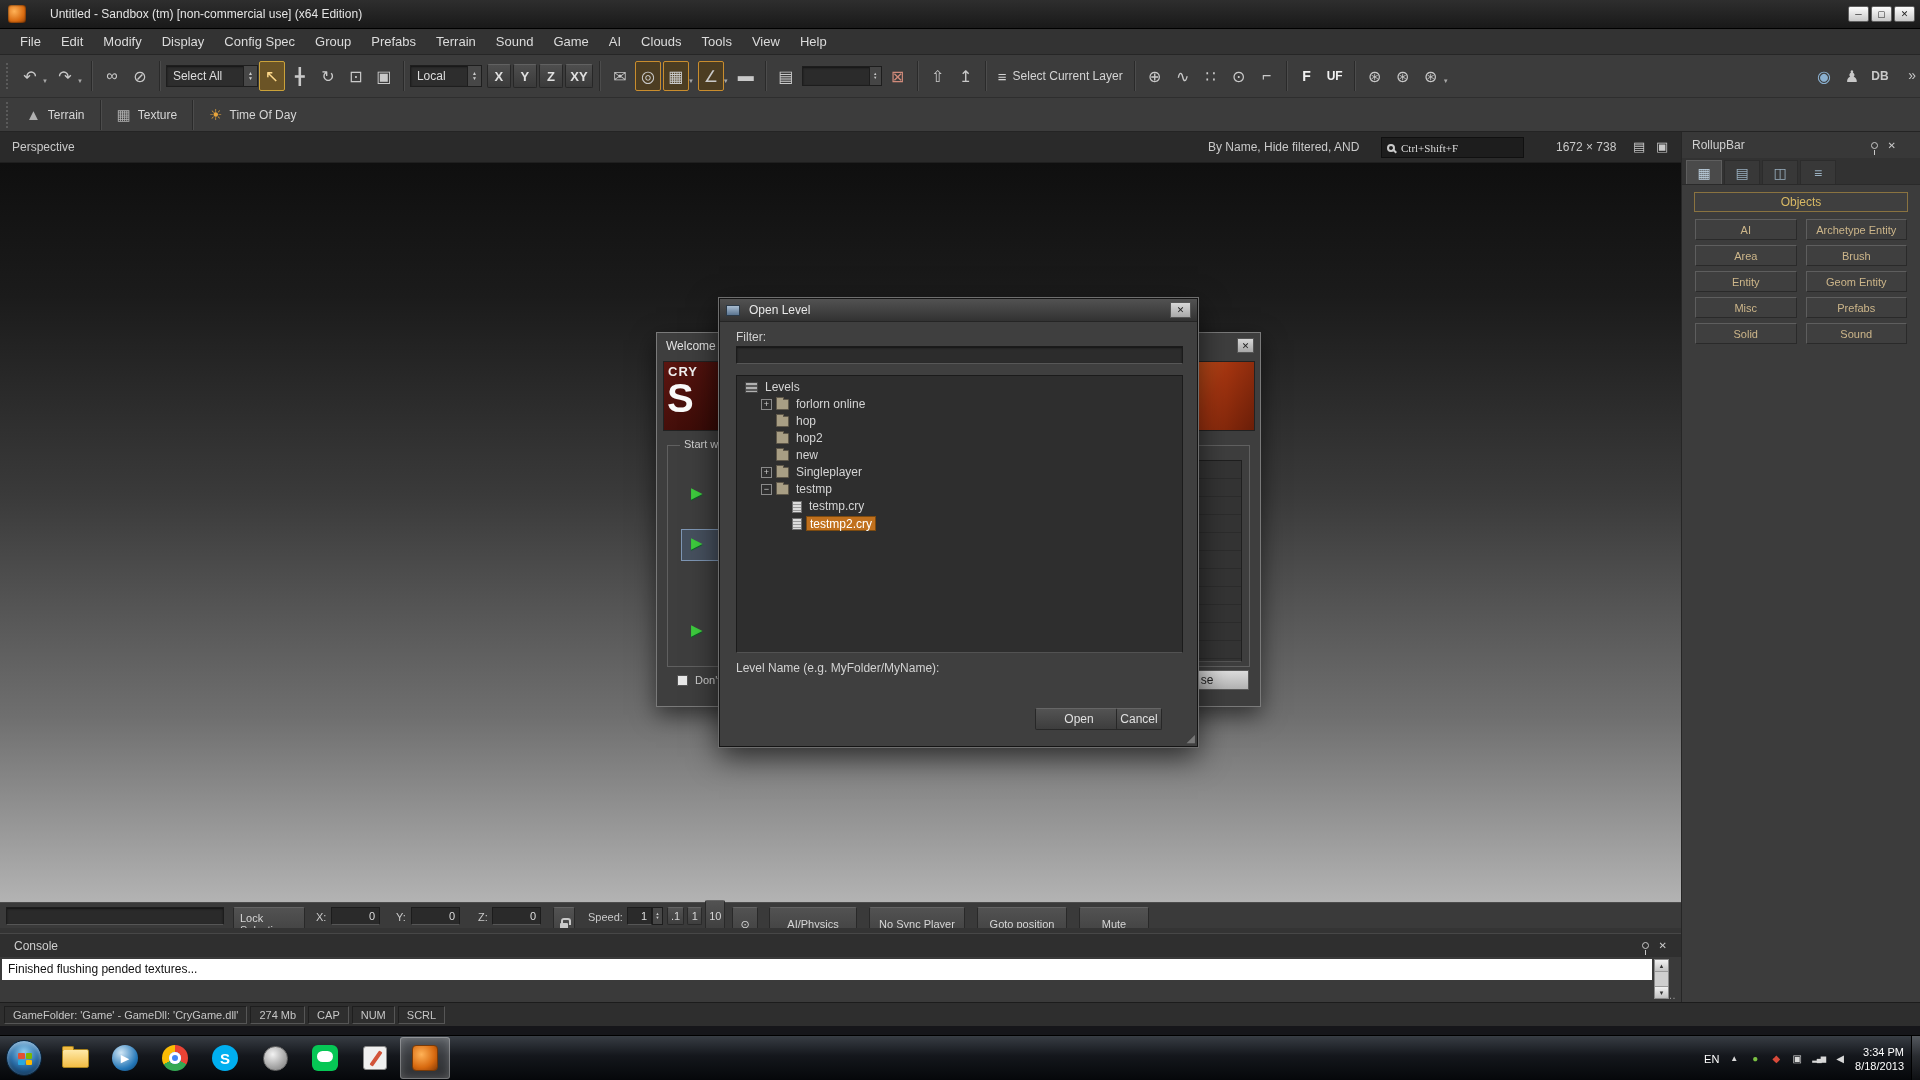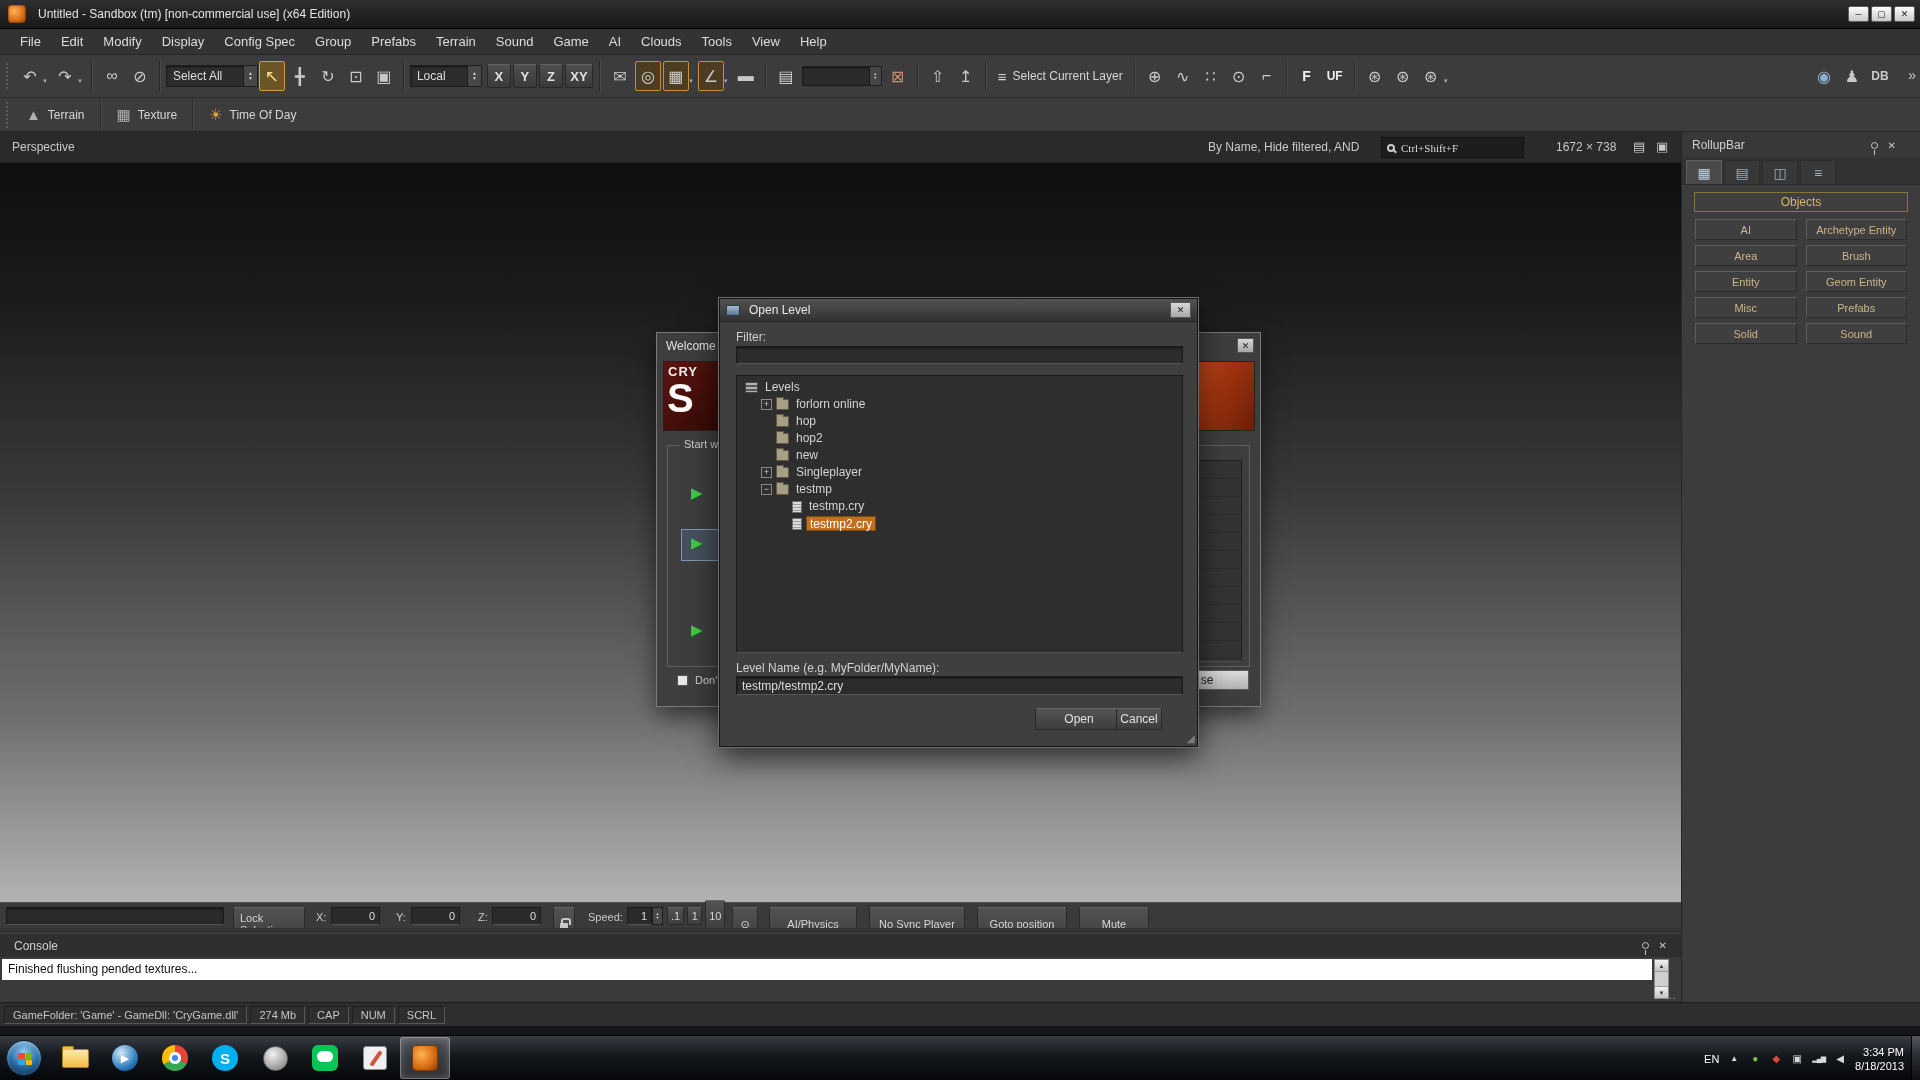--- a/index.html
+++ b/index.html
@@ -7,21 +7,21 @@
   #screen{position:relative;width:1920px;height:1080px;overflow:hidden;
     font-family:"Liberation Sans",sans-serif;background:#3c3c3c;color:#ddd}
 
   
   .titlebar{position:absolute;left:0;top:0;width:1920px;height:29px;
     background:linear-gradient(#2e2e2e,#191919);border-bottom:1px solid #000;
     display:flex;align-items:center}
   .app-icon{width:18px;height:18px;margin-left:8px;border-radius:3px;flex:none;
     background:radial-gradient(circle at 35% 35%,#ffb257,#d86a10 60%,#8a3c06);
     box-shadow:inset 0 0 2px #000}
-  .title-text{color:#e4e4e4;font-size:12px;margin-left:12px;white-space:nowrap}
+  .title-text{color:#e4e4e4;font-size:12px;margin-left:24px;white-space:nowrap}
   .win-buttons{position:absolute;right:5px;top:6px;display:flex;gap:2px}
   .win-btn{width:21px;height:16px;background:linear-gradient(#fdfdfd,#c9c9c9);
     border:1px solid #5f5f5f;border-radius:2px;color:#222;font-size:9px;
     display:flex;align-items:center;justify-content:center}
 
   
   .menubar{position:absolute;left:0;top:29px;width:1920px;height:26px;background:#333;
     border-bottom:1px solid #262626;display:flex;align-items:center;padding-left:10px}
   .menu-item{color:#dcdcdc;font-size:13px;padding:0 10px;line-height:26px;white-space:nowrap}
 
@@ -441,21 +441,20 @@
           <span class="t-icon file"></span>
           <span class="t-label">testmp.cry</span>
         </div>
         <div class="tree-row" style="padding-left: 40px;">
           <span class="t-spacer"></span>
           <span class="t-icon file"></span>
           <span class="t-label selected">testmp2.cry</span>
         </div>
       </div>
     <div class="dlg-label" style="top:362px">Level Name (e.g. MyFolder/MyName):</div>
-    <div class="dlg-input" style="top:377px;height:19px;line-height:18px">testmp/testmp2.cry</div>
     <div class="dlg-buttons">
       <div class="dlg-btn" style="left:315px;width:88px">Open</div>
       <div class="dlg-btn" style="left:396px;width:46px">Cancel</div>
     </div>
     <div class="dlg-grip">◢</div>
   </div>
 
   <div class="bottom-toolbar">
     <div class="bt-field"></div>
     <div class="bt-btn" style="left:233px;width:72px">Lock Selection</div>

